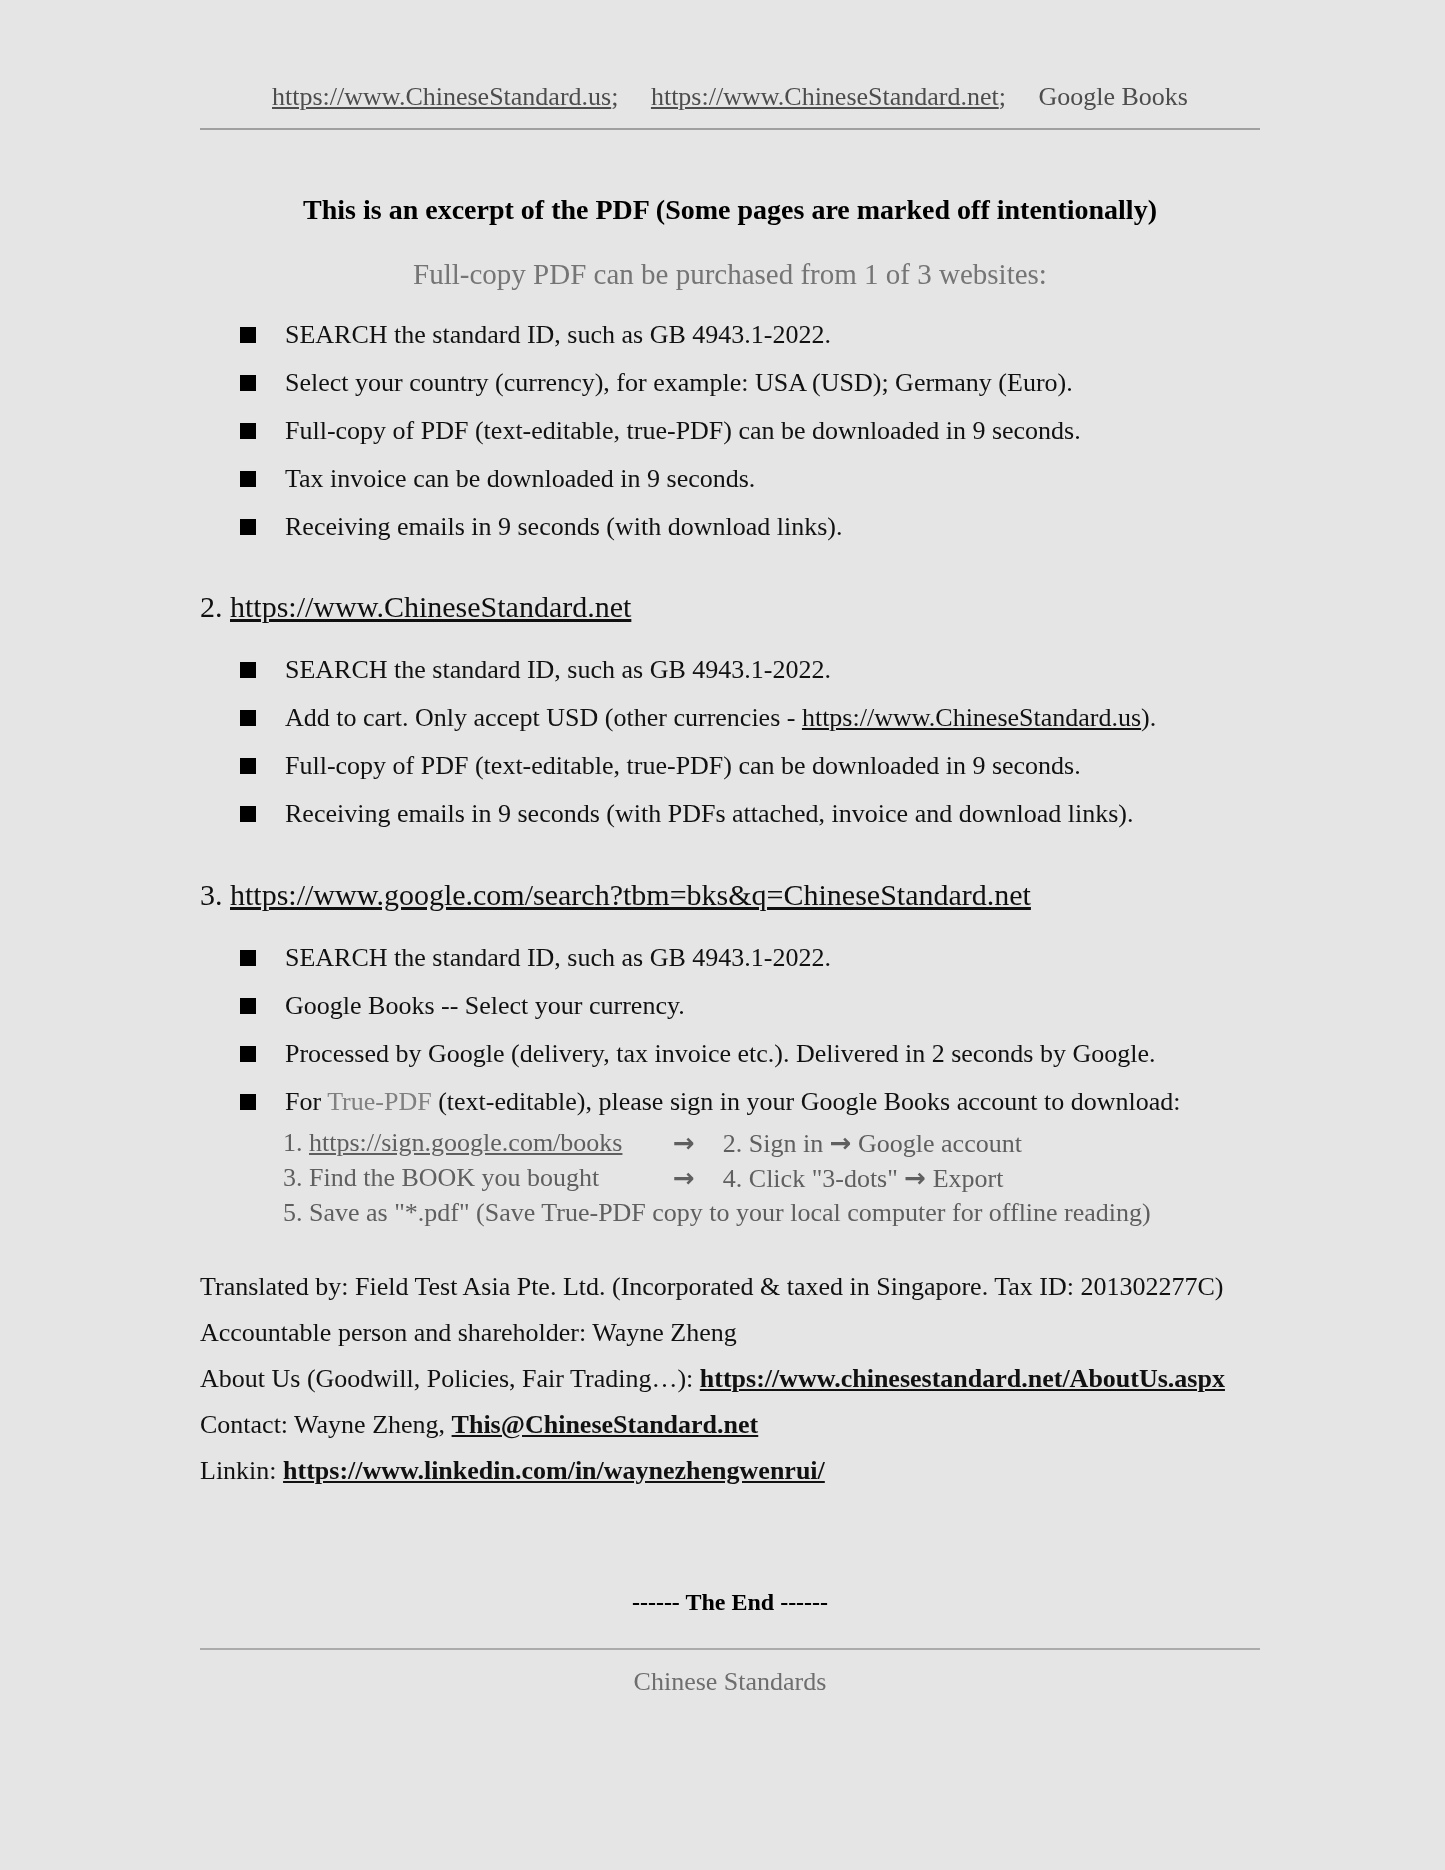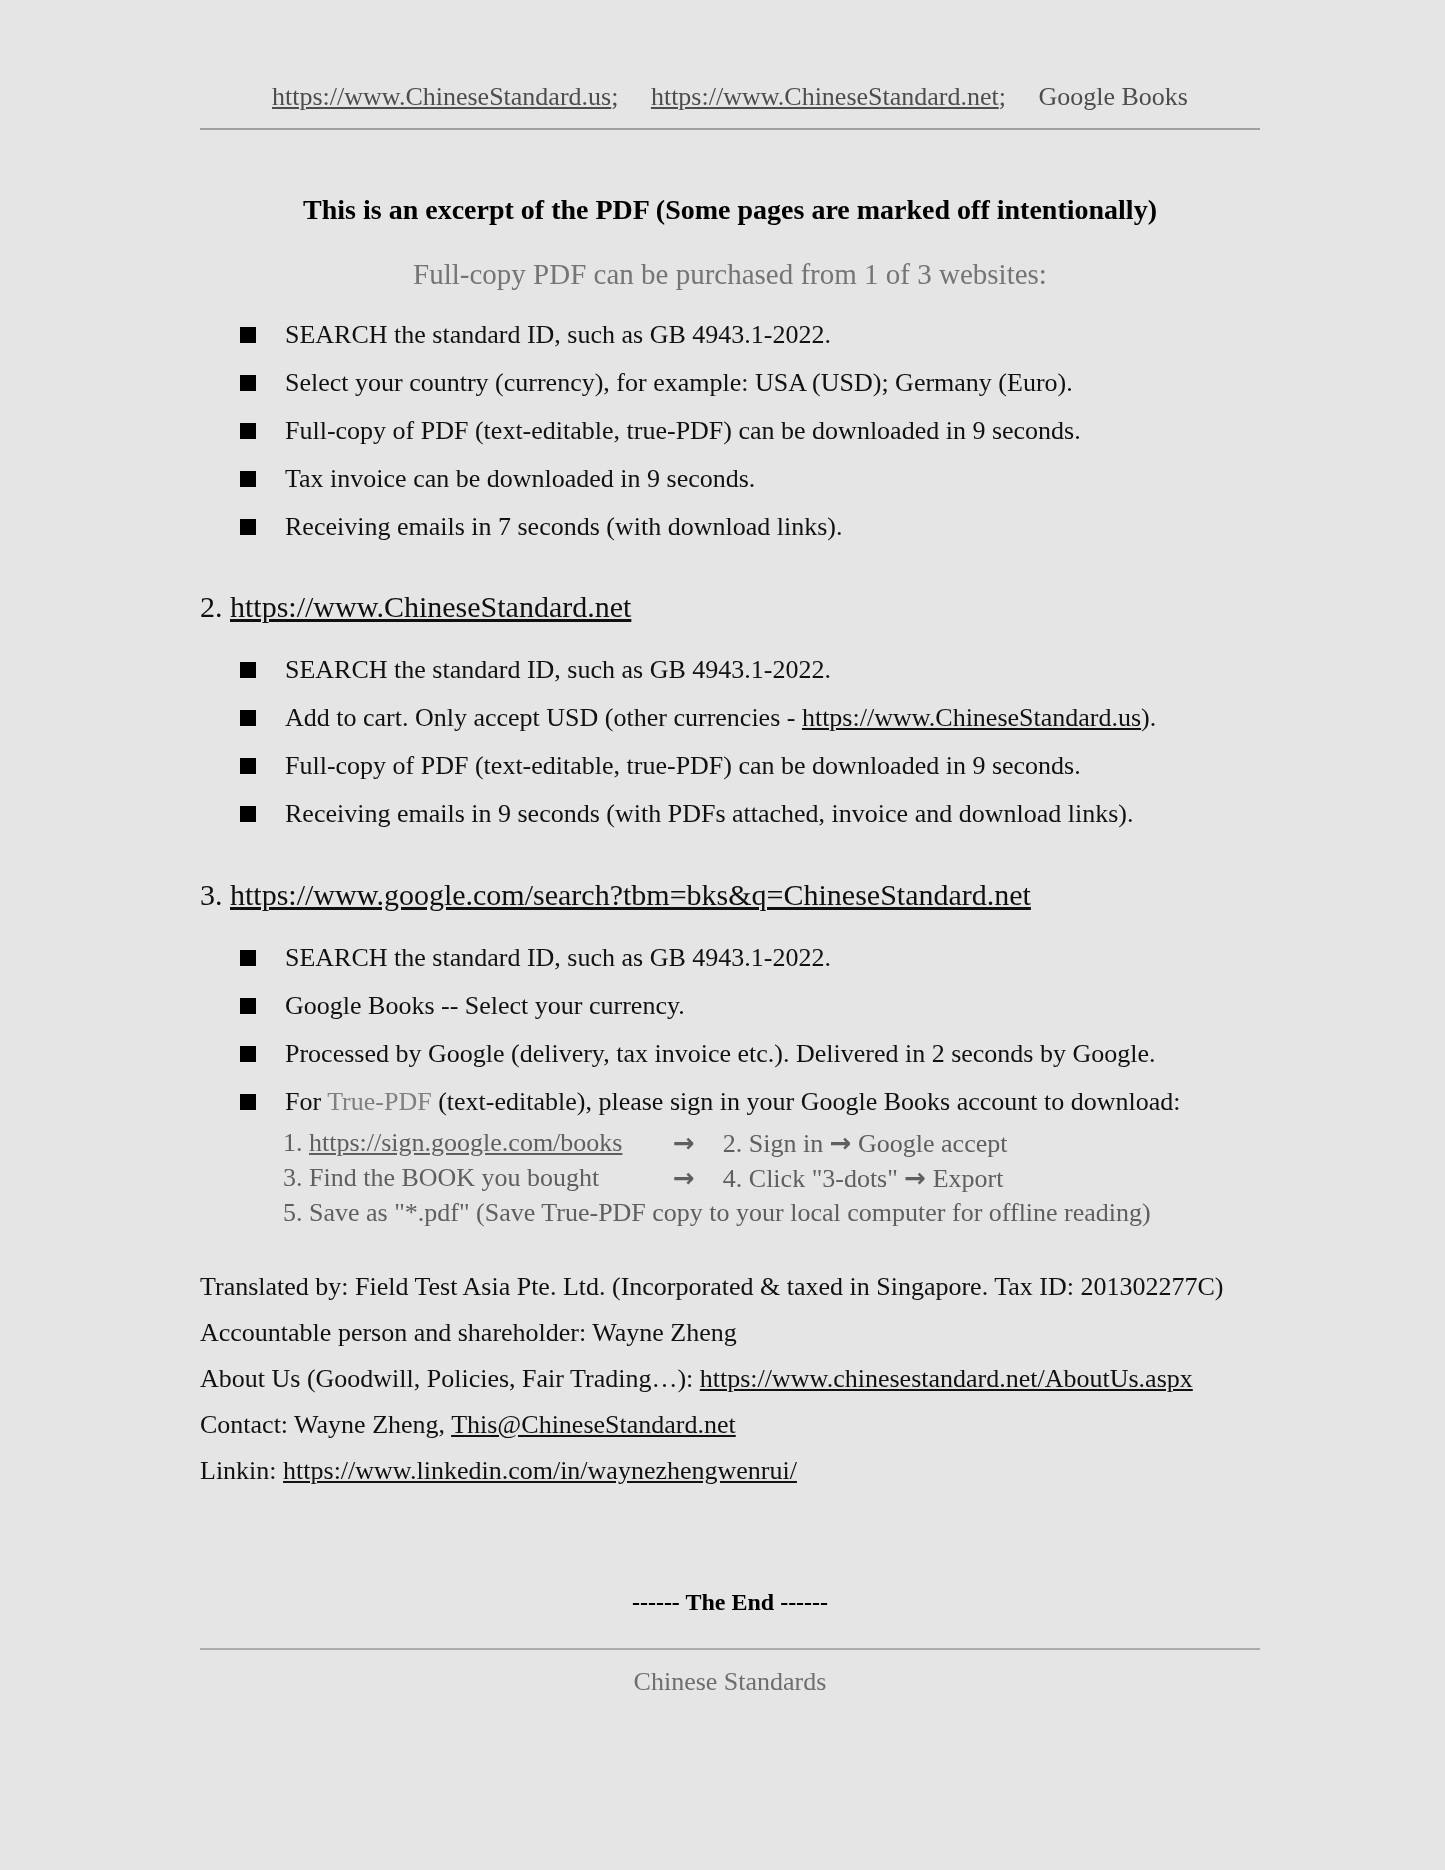--- a/index.html
+++ b/index.html
@@ -101,21 +101,21 @@
   }
   .arrow.mid { flex: none; margin-right: 28px; }
   
   .about { margin-top: 40px; }
   .about p {
     margin: 0 0 12px 0;
     font-size: 26px;
     line-height: 34px;
     color: #111111;
   }
-  .flink { color: #111111; text-decoration: underline; cursor: pointer; }
+  .flink { color: #111111; text-decoration: underline; cursor: pointer; font-weight: bold; }
   
   .end-marker {
     margin-top: 96px;
     text-align: center;
     font-size: 24px;
     line-height: 36px;
     font-weight: bold;
     color: #000000;
   }
   .rule-bottom {
@@ -160,21 +160,21 @@
       <li>
           <span class="sq"></span>
           <span><span>Full-copy of PDF (text-editable, true-PDF) can be downloaded in 9 seconds.</span></span>
         </li>
       <li>
           <span class="sq"></span>
           <span><span>Tax invoice can be downloaded in 9 seconds.</span></span>
         </li>
       <li>
           <span class="sq"></span>
-          <span><span>Receiving emails in 7 seconds (with download links).</span></span>
+          <span><span>Receiving emails in 9 seconds (with download links).</span></span>
         </li>
     </ul>
 
     <div class="section-heading sh2">
       <span>2.</span>
       <a class="sec-link">https://www.ChineseStandard.net</a>
     </div>
     <ul class="bullets">
       <li>
           <span class="sq"></span>
@@ -214,21 +214,21 @@
       <li>
           <span class="sq"></span>
           <span><span>For </span><span class="gray">True-PDF</span><span> (text-editable), please sign in your Google Books account to download:</span></span>
         </li>
     </ul>
 
     <div class="steps">
       <div class="step-row">
         <span class="step-left"><span>1. </span><a class="step-link">https://sign.google.com/books</a></span>
         <span class="arrow mid">→</span>
-        <span class="step-right"><span>2. Sign in </span><span class="arrow">→</span><span> Google accept</span></span>
+        <span class="step-right"><span>2. Sign in </span><span class="arrow">→</span><span> Google account</span></span>
       </div>
       <div class="step-row">
         <span class="step-left"><span>3. Find the BOOK you bought</span></span>
         <span class="arrow mid">→</span>
         <span class="step-right"><span>4. Click "3-dots" </span><span class="arrow">→</span><span> Export</span></span>
       </div>
       <div class="step-last">5. Save as "*.pdf" (Save True-PDF copy to your local computer for offline reading)</div>
     </div>
 
     <div class="about">

